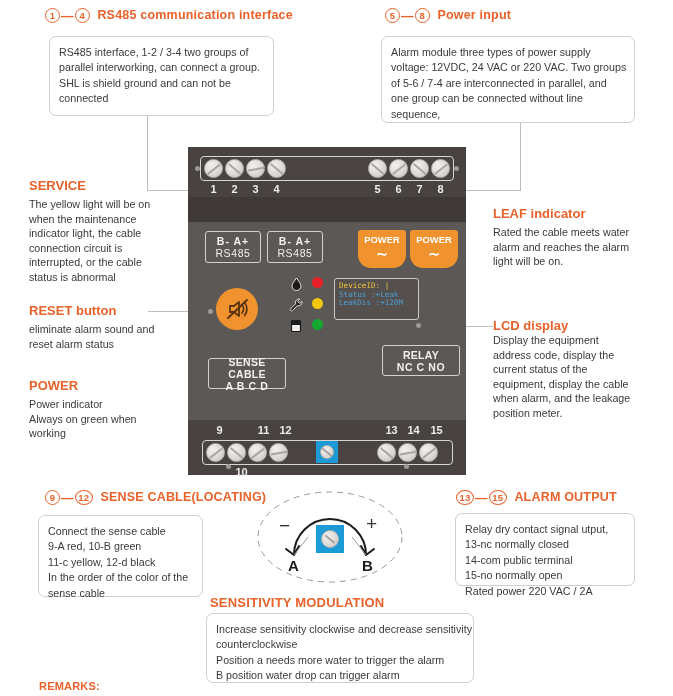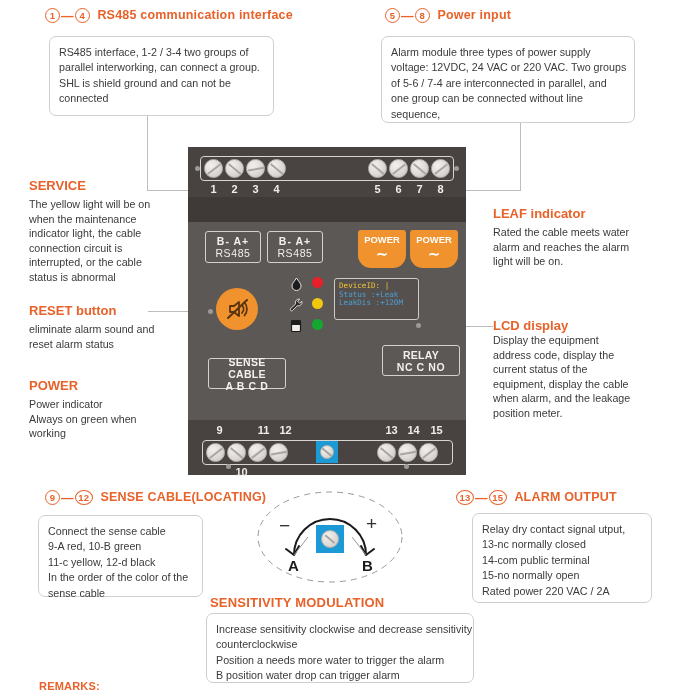--- a/index.html
+++ b/index.html
@@ -370,21 +370,21 @@
   <div>In the order of the color of the</div>
   <div>sense cable</div>
 </div>
 
 <div class="abs" style="left:456px;top:490px;">
   <div class="hdr">
     <span class="num-badge wide">13</span><span class="dash">—</span><span class="num-badge wide">15</span>
     <span style="margin-left:4px">ALARM OUTPUT</span>
   </div>
 </div>
-<div class="box abs" style="left:472px;top:513px;width:180px;height:90px;">
+<div class="box abs" style="left:455px;top:513px;width:180px;height:73px;">
   <div>Relay dry contact signal utput,</div>
   <div>13-nc normally closed</div>
   <div>14-com public terminal</div>
   <div>15-no normally open</div>
   <div>Rated power 220 VAC / 2A</div>
 </div>
 
 <div class="abs" style="left:210px;top:595px;">
   <div class="hdr" style="font-size:13px">SENSITIVITY MODULATION</div>
 </div>

